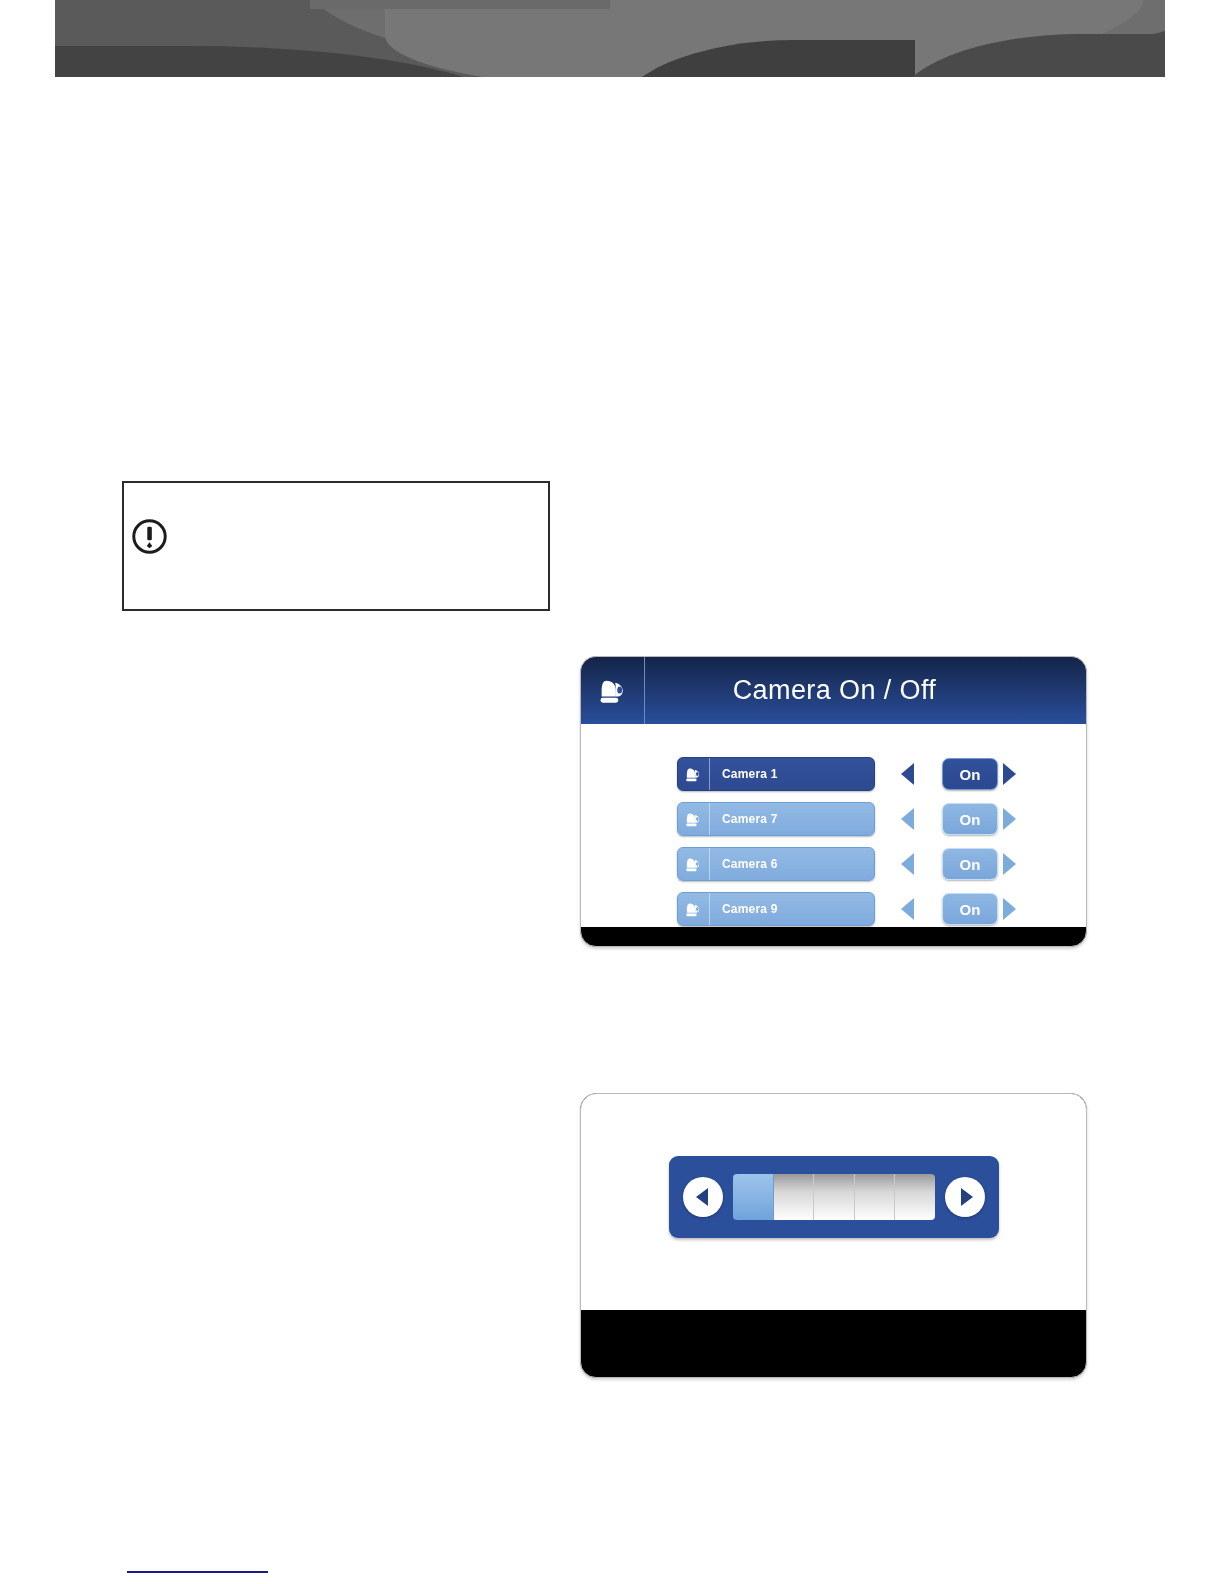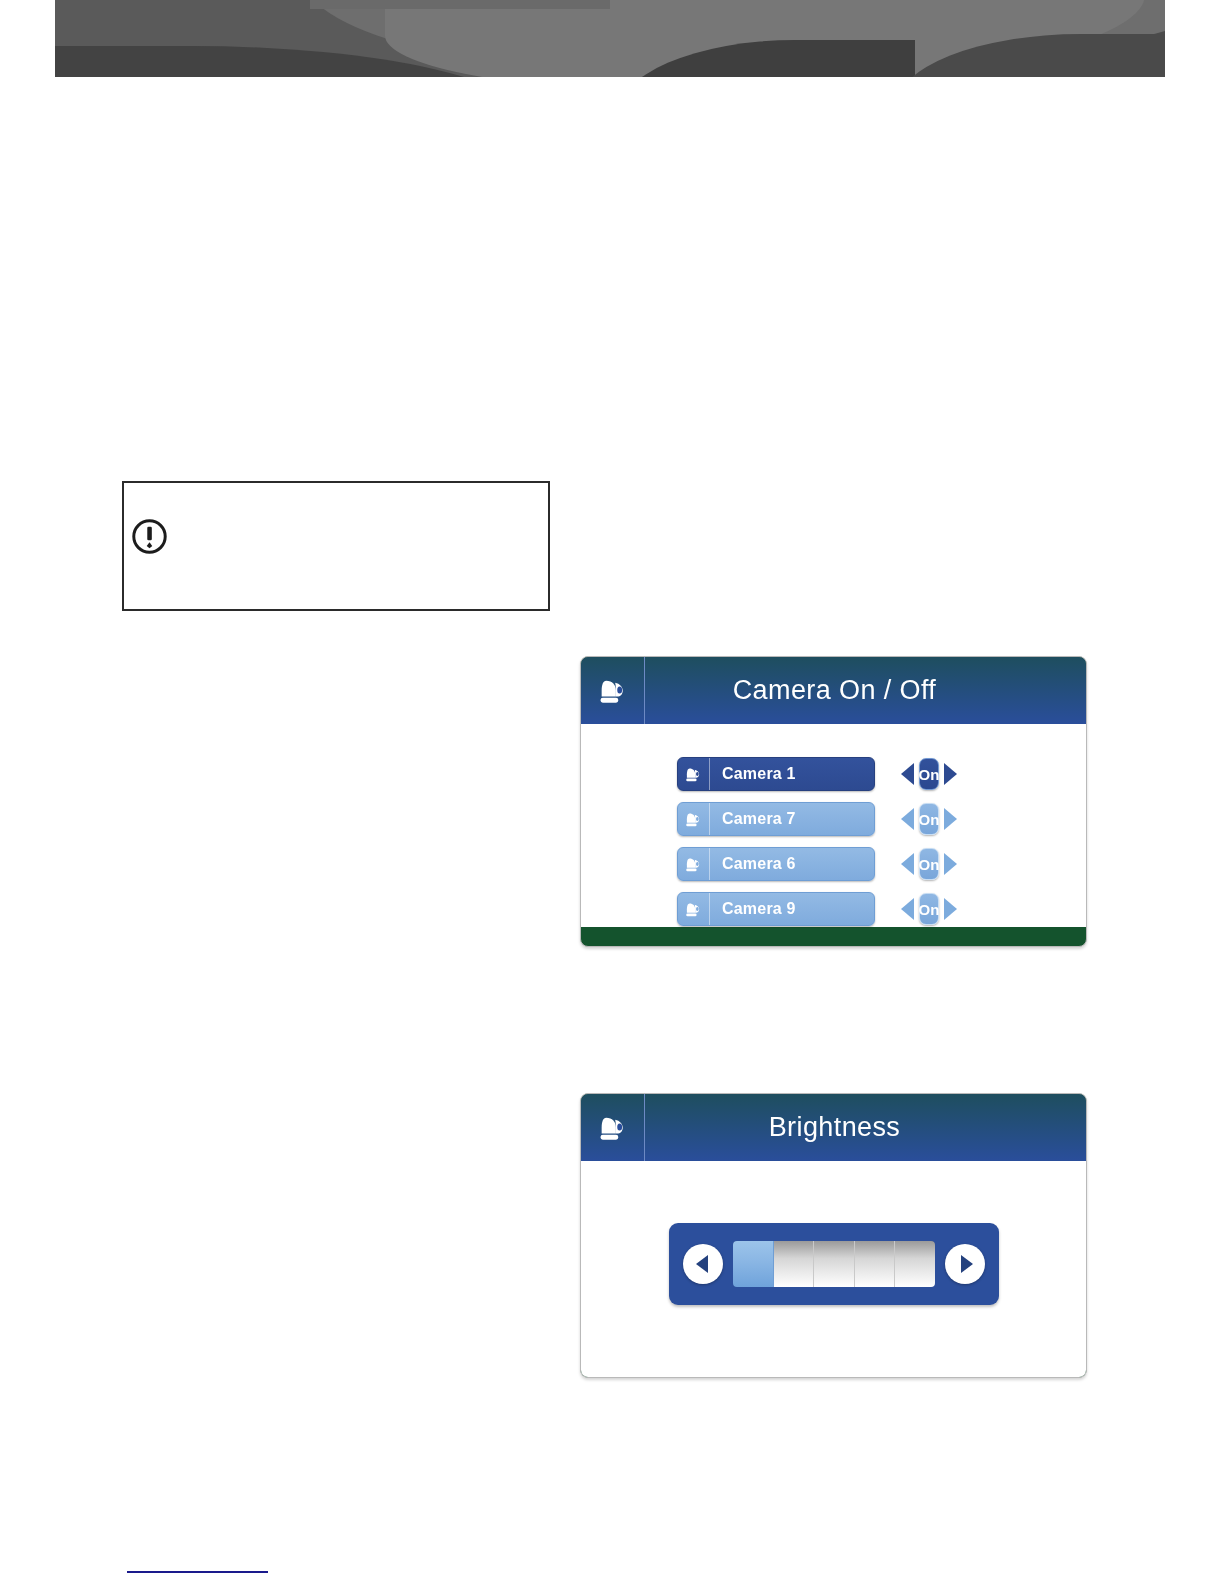--- a/index.html
+++ b/index.html
@@ -48,22 +48,22 @@
   .note-box{
     position:absolute;left:122px;top:481px;width:428px;height:130px;
     border:2px solid #2b2b2b;background:#ffffff;box-sizing:border-box;
   }
   .note-icon{
     position:absolute;left:131px;top:518px;width:37px;height:37px;
   }
 
   
   .panel{
-    position:absolute;background:#14532d;
-    border:1px solid #b9b9b9;border-radius:8px;
+    position:absolute;background:#000000;
+    border:1px solid #b9b9b9;border-radius:16px;
     box-shadow:0 2px 3px rgba(0,0,0,.17);
     overflow:hidden;
   }
   .panel-title{
     height:67px;display:flex;align-items:stretch;
     background:#2b52a0;
     background:linear-gradient(180deg,#2e56a6 0%,#28499080 0%,#2a4e9b 100%);
   }
   .panel-title .title-icon{
     width:64px;display:flex;align-items:center;justify-content:center;
@@ -86,45 +86,45 @@
     border-radius:6px;box-sizing:border-box;
     box-shadow:0 1px 2px rgba(0,0,0,.28);
     margin-left:96px;
   }
   .cam-btn .cam-ico{
     width:32px;display:flex;align-items:center;justify-content:center;
     border-right:1px solid rgba(255,255,255,.45);
     height:100%;box-sizing:border-box;
   }
   .cam-btn .cam-label{
-    flex:1;color:#ffffff;font-size:16px;font-weight:bold;
+    flex:1;color:#ffffff;font-size:12px;font-weight:bold;
     padding-left:12px;letter-spacing:.2px;
   }
   .cam-btn.sel{
     background:linear-gradient(180deg,#33529c 0%,#2d4a91 100%);
     border:1px solid #27407f;
   }
   .cam-btn.unsel{
     background:linear-gradient(180deg,#93bae4 0%,#7fabdd 100%);
     border:1px solid #6f9ed4;
   }
 
   .stepper{
     display:flex;align-items:center;gap:5px;margin-left:26px;
   }
   .tri{width:0;height:0;}
   .tri-l{border-top:11px solid transparent;border-bottom:11px solid transparent;border-right:13px solid #2d4a91;}
   .tri-r{border-top:11px solid transparent;border-bottom:11px solid transparent;border-left:13px solid #2d4a91;}
   .tri-l.light{border-right-color:#7cabdd;}
   .tri-r.light{border-left-color:#7cabdd;}
   .onbtn{
-    width:20px;height:32px;border-radius:7px;
+    width:56px;height:32px;border-radius:7px;
     display:flex;align-items:center;justify-content:center;
     color:#ffffff;font-size:15px;font-weight:bold;
-    box-shadow:0 1px 2px rgba(0,0,0,.3);box-sizing:border-box;
+    box-shadow:0 1px 2px rgba(0,0,0,.3);box-sizing:border-box;margin-left:23px;
   }
   .onbtn.sel{background:linear-gradient(180deg,#32519b 0%,#2b4890 100%);border:1px solid #7399d2;}
   .onbtn.unsel{background:linear-gradient(180deg,#8fb7e3 0%,#79a6da 100%);border:1px solid #c7ddf3;}
 
   
   .slider-tray{
     position:absolute;left:88px;top:62px;width:330px;height:82px;
     background:#2c4f9c;border-radius:9px;
     box-shadow:0 2px 3px rgba(0,0,0,.25);
     display:flex;align-items:center;justify-content:space-between;
@@ -269,31 +269,20 @@
         <span class="tri tri-l light"></span>
         <span class="onbtn unsel">On</span>
         <span class="tri tri-r light"></span>
       </div>
     </div>
 
   </div>
 </div>
 
 <div class="panel" style="left:580px;top:1093px;width:505px;height:283px;">
-  <div class="panel-title">
-    <div class="title-icon">
-      <svg viewBox="0 0 40 40" width="36" height="36">
-        <path d="M12.5 8.5 C19.2 8.5 23.2 13.0 23.2 19.4 L23.2 26.0 L7.4 26.0 L7.4 19.4 C7.4 13.0 9.0 8.5 12.5 8.5 Z" fill="#ffffff"></path>
-        <path d="M22.4 10.8 C27.6 11.8 30.8 15.4 30.8 19.6 C30.8 23.4 28.2 26.2 24.6 26.2 L23.2 26.2 L23.2 19.4 C23.2 15.6 22.9 12.8 22.4 10.8 Z" fill="#ffffff"></path>
-        <ellipse cx="27.4" cy="18.9" rx="2.7" ry="3.9" fill="#2a4e9b"></ellipse>
-        <rect x="6.2" y="27.4" width="19.6" height="5.6" rx="2.4" fill="#ffffff"></rect>
-      </svg>
-    </div>
-    <div class="title-text">Brightness</div>
-  </div>
 
   <div class="panel-body" style="position:relative;height:216px;">
     <div class="slider-tray">
       <span class="circ-btn">
         <span class="tri-l2"></span>
       </span>
       <span class="seg-track">
         <span class="seg on"></span>
         <span class="seg"></span>
         <span class="seg"></span>

